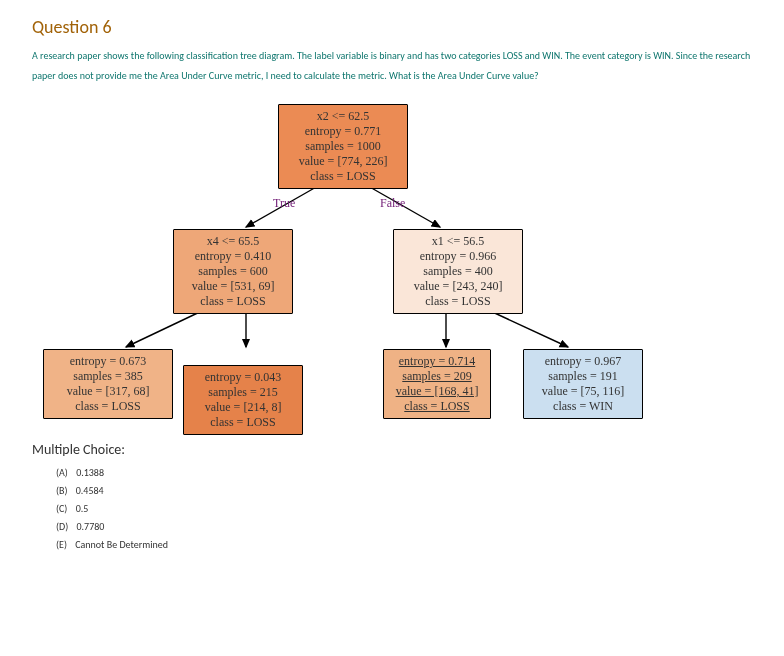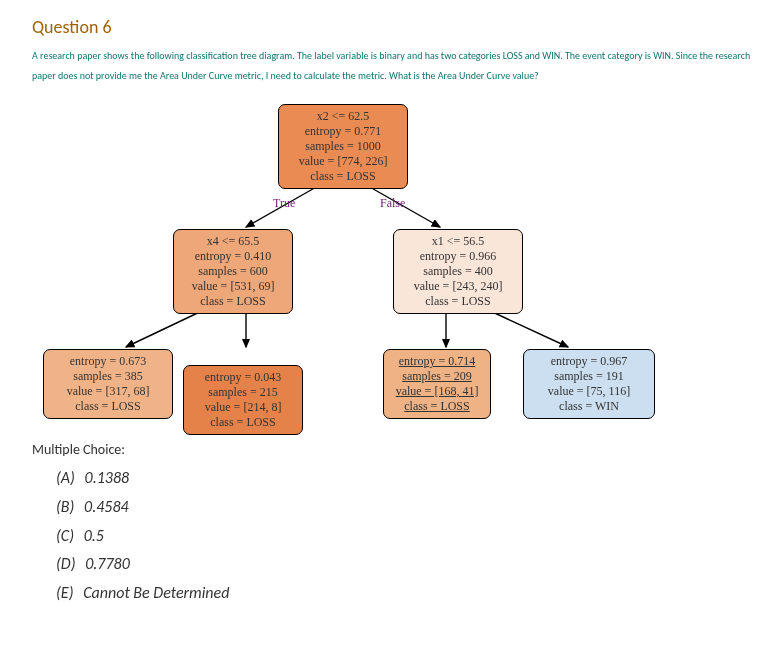--- a/index.html
+++ b/index.html
@@ -26,35 +26,35 @@
     }
     .tree-wrap {
       position: relative;
       width: 700px;
       height: 335px;
       margin-left: -4px;
     }
     .node {
       position: absolute;
       border: 1px solid #000;
-      border-radius: 7px;
+      border-radius: 1px;
       font-family: "Times New Roman", serif;
       font-size: 12px;
       text-align: center;
       line-height: 1.25;
       padding: 4px 8px;
       white-space: nowrap;
     }
     .node-root { background: #eb8b54; left: 250px; top: 0; width: 130px; }
     .node-l    { background: #eea778; left: 145px; top: 125px; width: 120px; }
     .node-r    { background: #fae6d8; left: 365px; top: 125px; width: 130px; }
     .node-ll   { background: #f0b387; left: 15px;  top: 245px; width: 130px; }
     .node-lr   { background: #e5824a; left: 155px; top: 245px; width: 120px; margin-top: 16px; }
     .node-rl   { background: #efb285; left: 355px; top: 245px; width: 108px; text-decoration: underline; }
-    .node-rr   { background: #cbdff0; left: 495px; top: 245px; width: 132px; }
+    .node-rr   { background: #cbdff0; left: 495px; top: 245px; width: 120px; }
     svg.connectors {
       position: absolute;
       left: 0; top: 0;
       width: 700px;
       height: 335px;
       pointer-events: none;
     }
     .edge-lbl {
       position: absolute;
       font-family: "Times New Roman", serif;
@@ -66,23 +66,22 @@
     .mc-title {
       font-size: 14px;
       margin-top: 2px;
       margin-bottom: 6px;
     }
     .mc-list {
       list-style: none;
       padding-left: 24px;
     }
     .mc-item {
-      font-size: 16px;
+      font-size: 10px;
       line-height: 1.8;
-      font-style: italic;
     }
     .mc-key { display: inline; }
     .mc-text { margin-left: 6px; }
   </style>
 </head>
 <body>
 
 <div class="q-title">Question 6</div>
 <div class="q-body">A research paper shows the following classification tree diagram.  The label variable is binary and has two categories LOSS and WIN.  The event category is WIN.  Since the research paper does not provide me the Area Under Curve metric, I need to calculate the metric.  What is the Area Under Curve value?</div>
 

